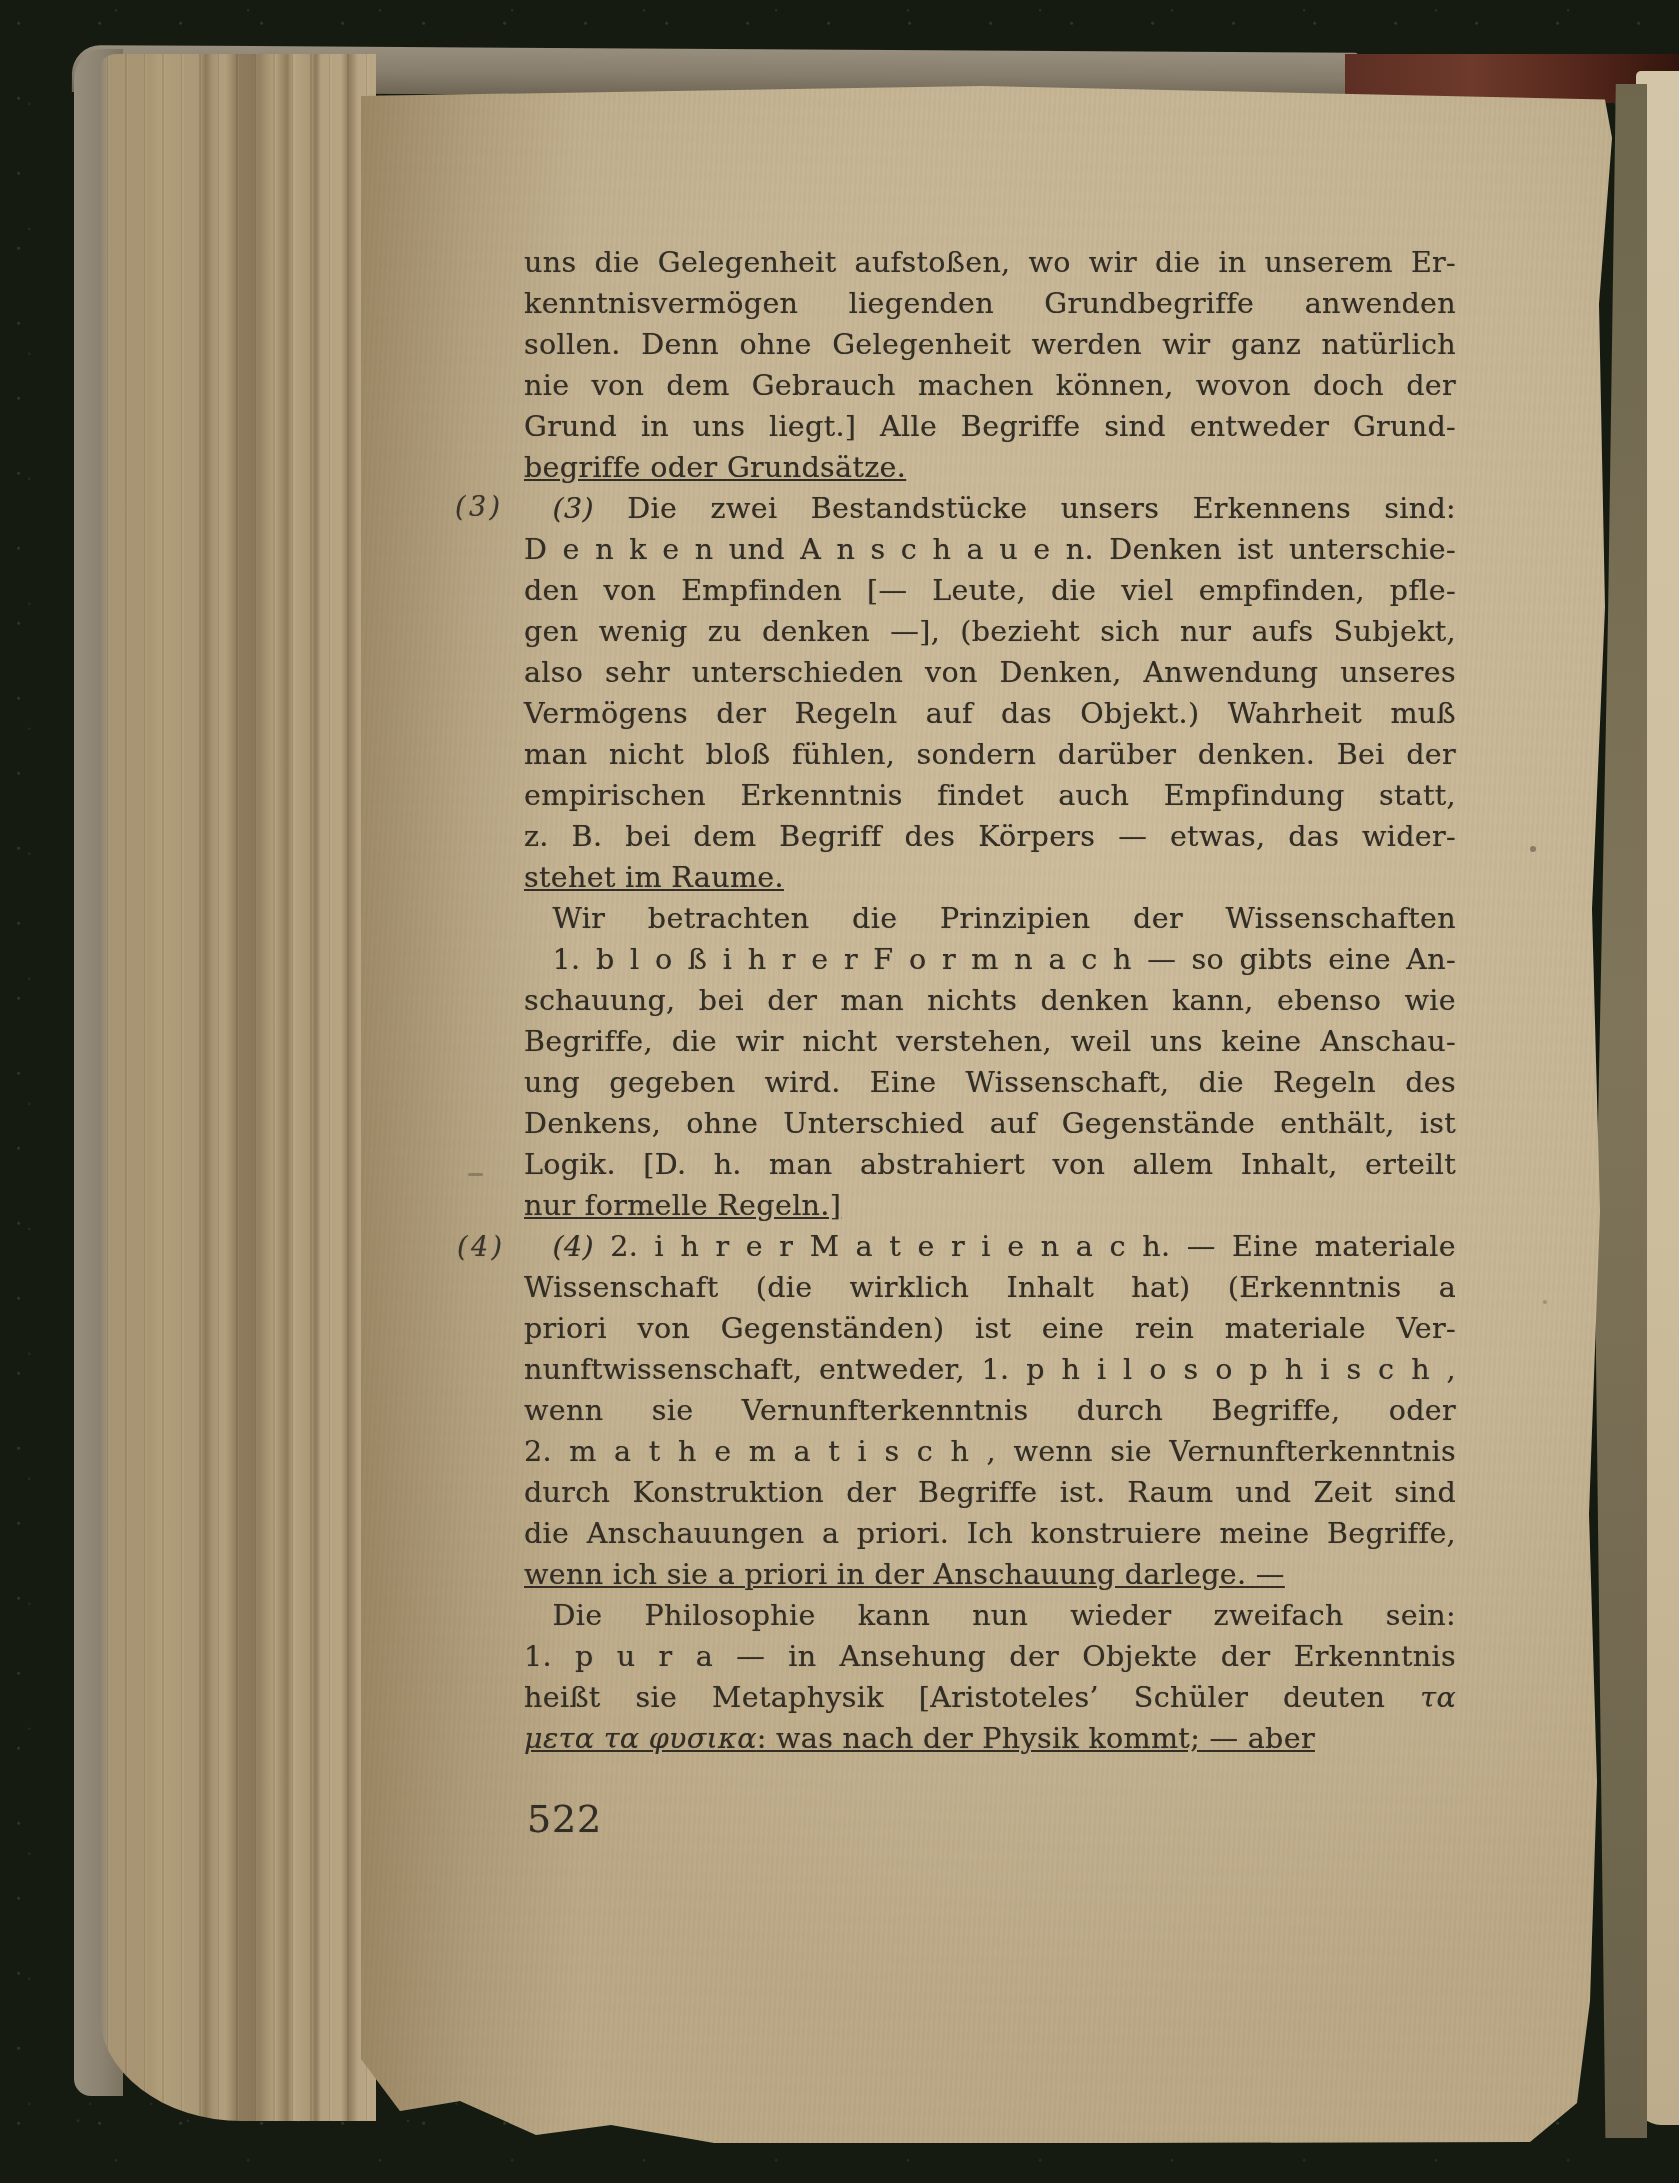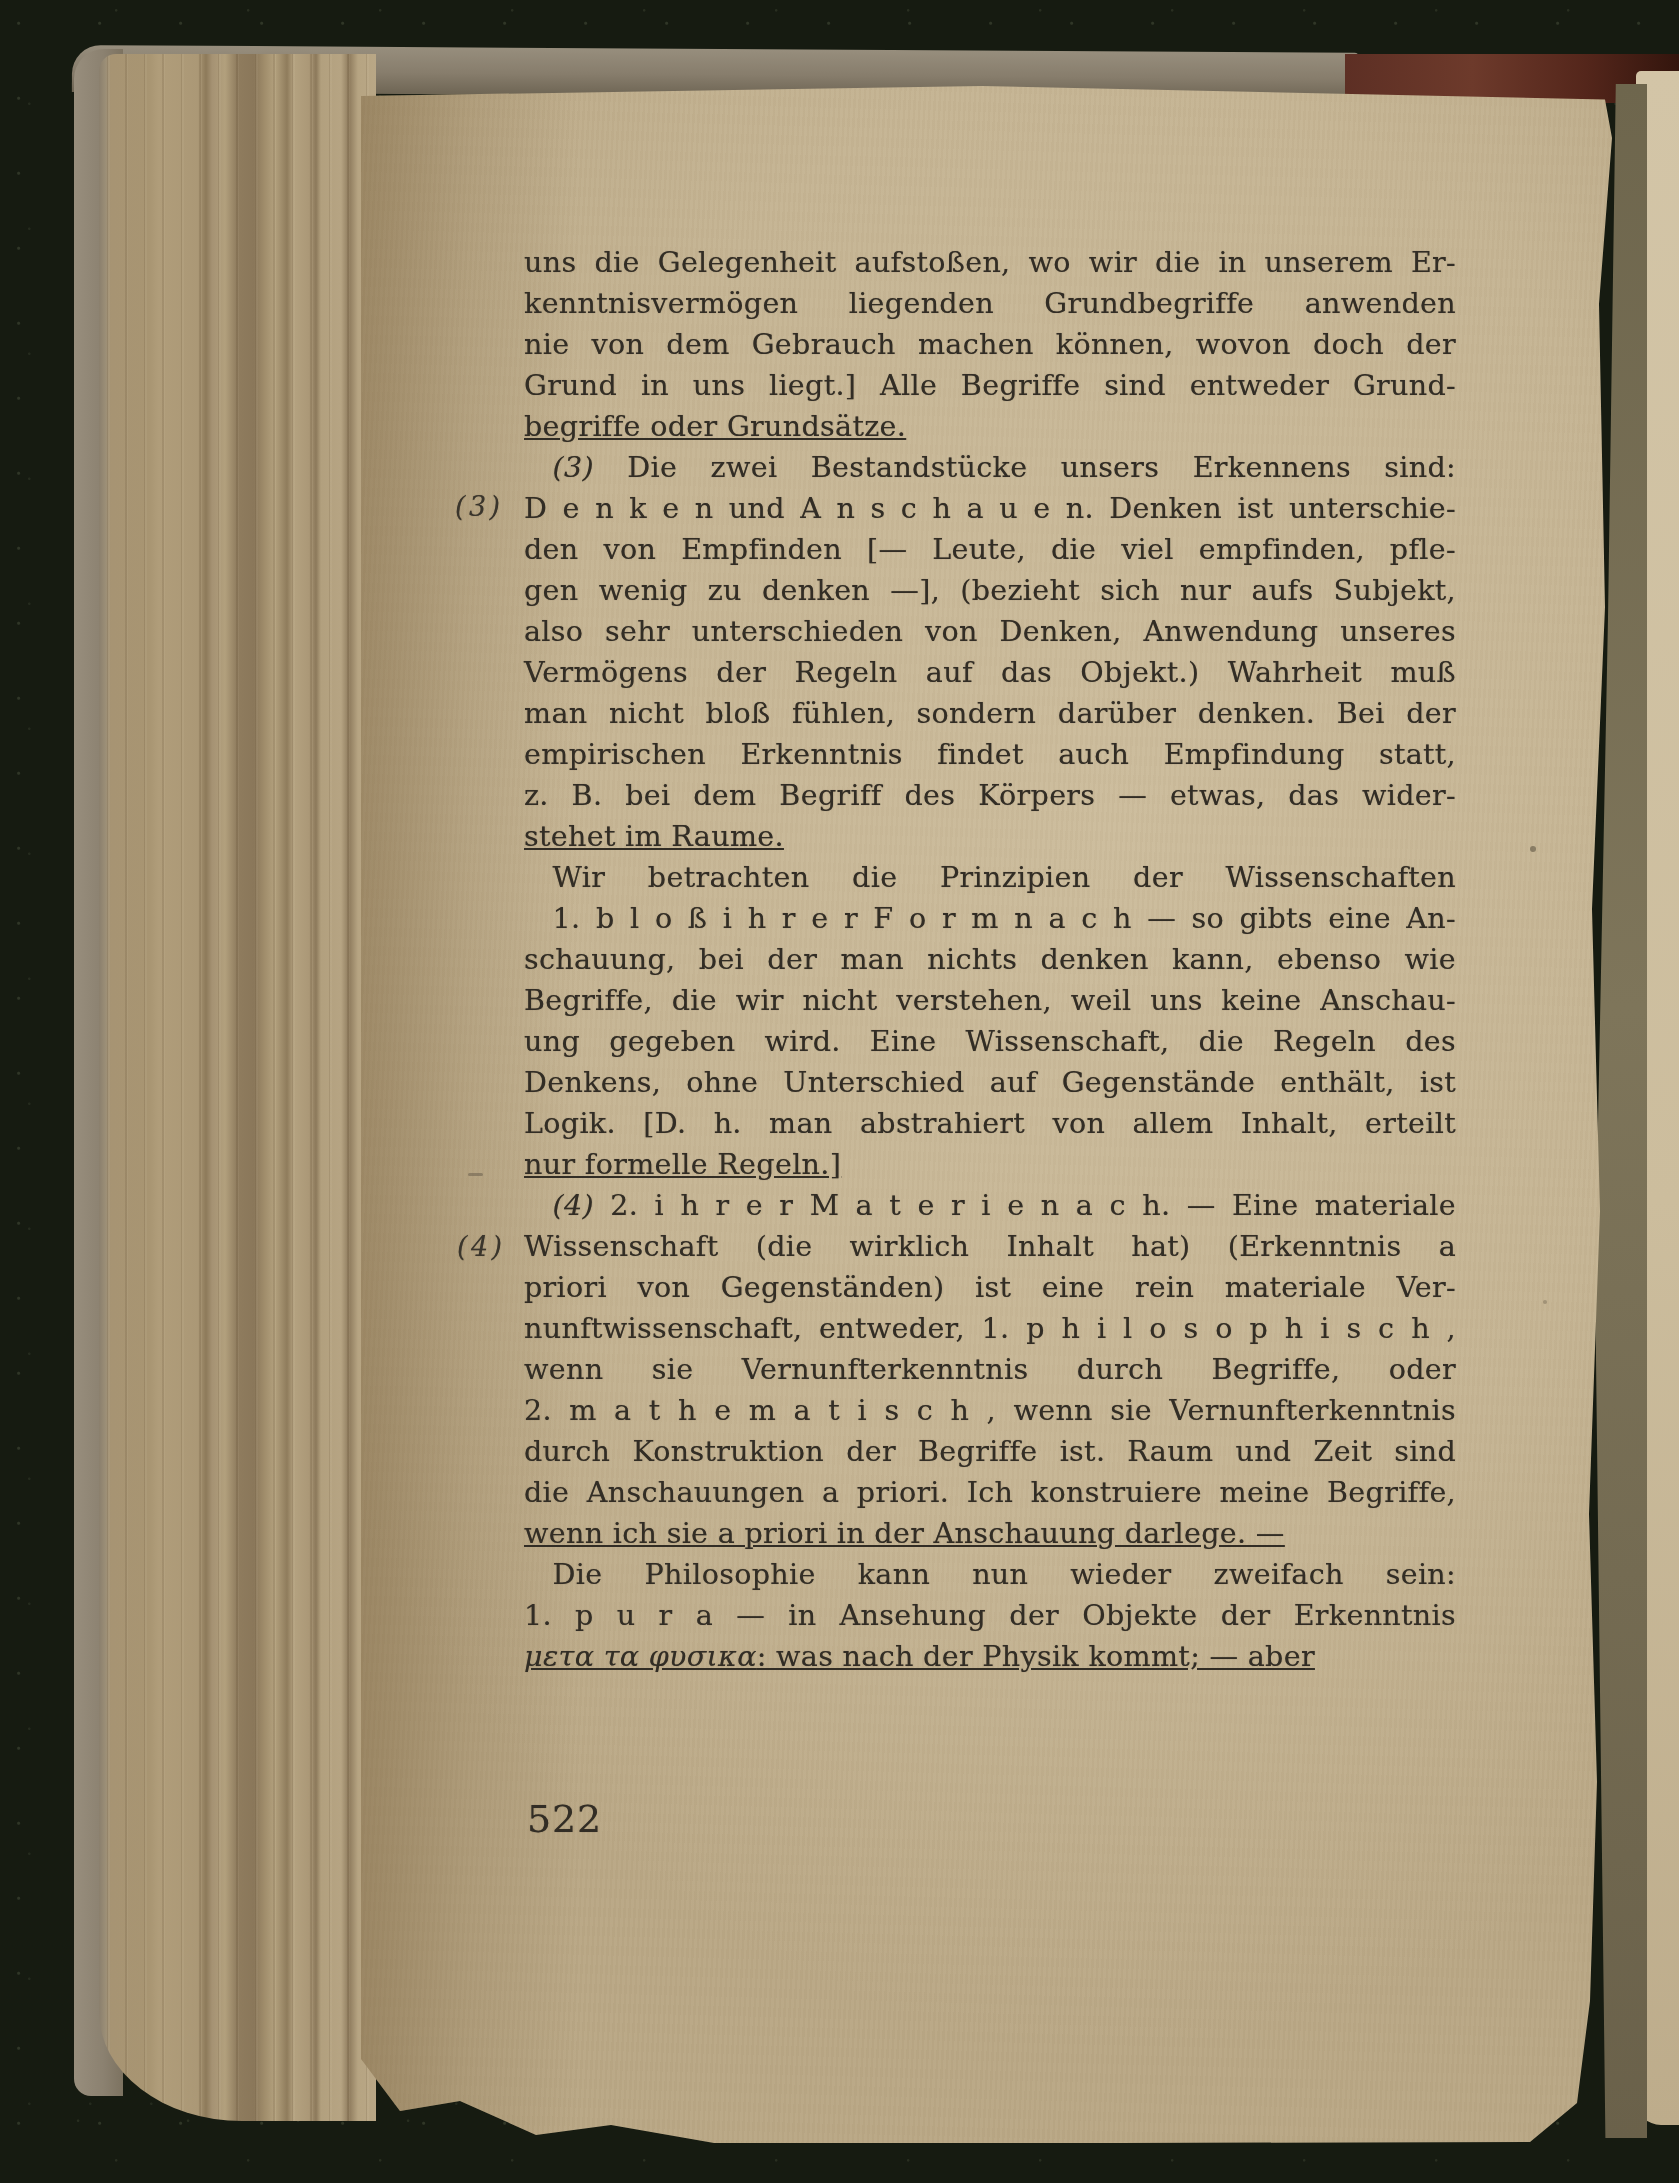--- a/index.html
+++ b/index.html
@@ -114,20 +114,21 @@
   <div class="sliver"></div>
   <div class="edge-shadow"></div>
 
   <div class="page">
     <div class="margin-note" id="mn3">(3)</div>
     <div class="margin-note" id="mn4">(4)</div>
 
     <div class="textcol" id="text-block">
         <div class="line j"><span>uns die Gelegenheit aufstoßen, wo wir die in unserem Er-</span></div>
         <div class="line j"><span>kenntnisvermögen liegenden Grundbegriffe anwenden</span></div>
+        <div class="line j"><span>sollen. Denn ohne Gelegenheit werden wir ganz natürlich</span></div>
         <div class="line j"><span>nie von dem Gebrauch machen können, wovon doch der</span></div>
         <div class="line j"><span>Grund in uns liegt.] Alle Begriffe sind entweder Grund-</span></div>
         <div class="line end"><span>begriffe oder Grundsätze.</span></div>
         <div class="line in"><span class="it">(3)</span><span> Die zwei Bestandstücke unsers Erkennens sind:</span></div>
         <div class="line j"><span>D e n k e n und A n s c h a u e n. Denken ist unterschie-</span></div>
         <div class="line j"><span>den von Empfinden [— Leute, die viel empfinden, pfle-</span></div>
         <div class="line j"><span>gen wenig zu denken —], (bezieht sich nur aufs Subjekt,</span></div>
         <div class="line j"><span>also sehr unterschieden von Denken, Anwendung unseres</span></div>
         <div class="line j"><span>Vermögens der Regeln auf das Objekt.) Wahrheit muß</span></div>
         <div class="line j"><span>man nicht bloß fühlen, sondern darüber denken. Bei der</span></div>
@@ -146,20 +147,21 @@
         <div class="line j"><span>Wissenschaft (die wirklich Inhalt hat) (Erkenntnis a</span></div>
         <div class="line j"><span>priori von Gegenständen) ist eine rein materiale Ver-</span></div>
         <div class="line j"><span>nunftwissenschaft, entweder, 1. p h i l o s o p h i s c h ,</span></div>
         <div class="line j"><span>wenn sie Vernunfterkenntnis durch Begriffe, oder</span></div>
         <div class="line j"><span>2. m a t h e m a t i s c h , wenn sie Vernunfterkenntnis</span></div>
         <div class="line j"><span>durch Konstruktion der Begriffe ist. Raum und Zeit sind</span></div>
         <div class="line j"><span>die Anschauungen a priori. Ich konstruiere meine Begriffe,</span></div>
         <div class="line end"><span>wenn ich sie a priori in der Anschauung darlege. —</span></div>
         <div class="line in"><span>Die Philosophie kann nun wieder zweifach sein:</span></div>
         <div class="line j"><span>1. p u r a — in Ansehung der Objekte der Erkenntnis</span></div>
+        <div class="line j"><span>heißt sie Metaphysik [Aristoteles’ Schüler deuten </span><span class="it">τα</span></div>
         <div class="line end"><span class="it">μετα τα φυσικα</span><span>: was nach der Physik kommt; — aber</span></div>
       </div>
 
     <div class="page-number">522</div>
 
     <div class="speck s1"></div>
     <div class="speck s2"></div>
     <div class="speck s3"></div>
   </div>
 </div>

